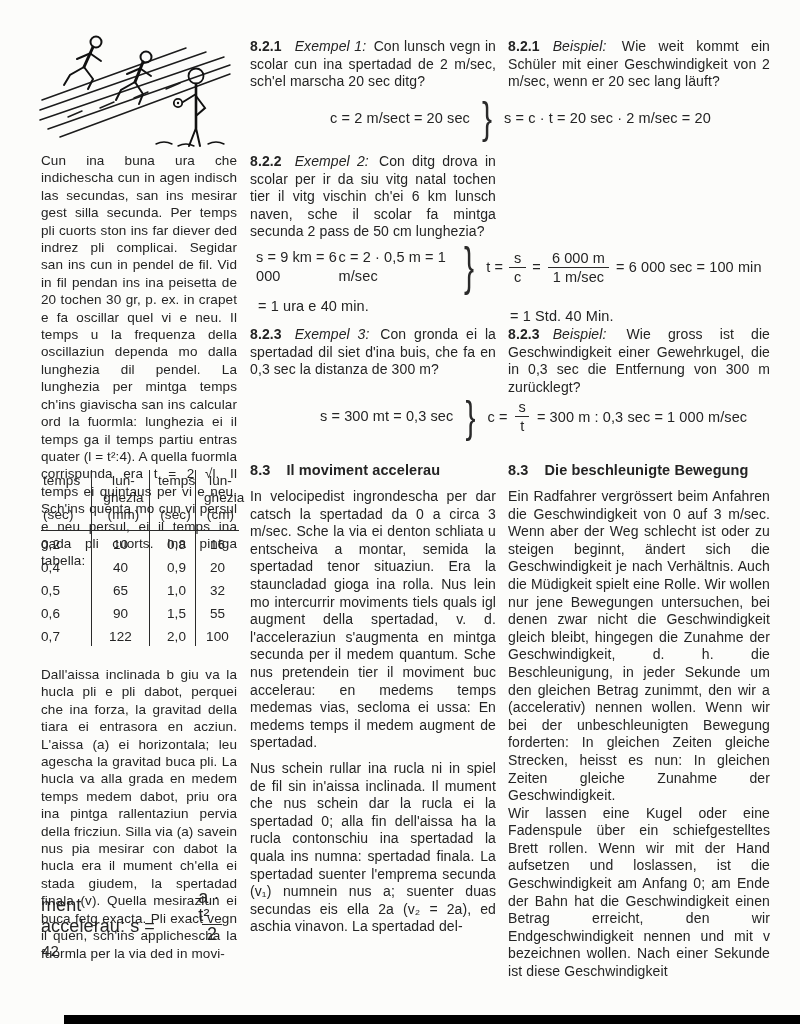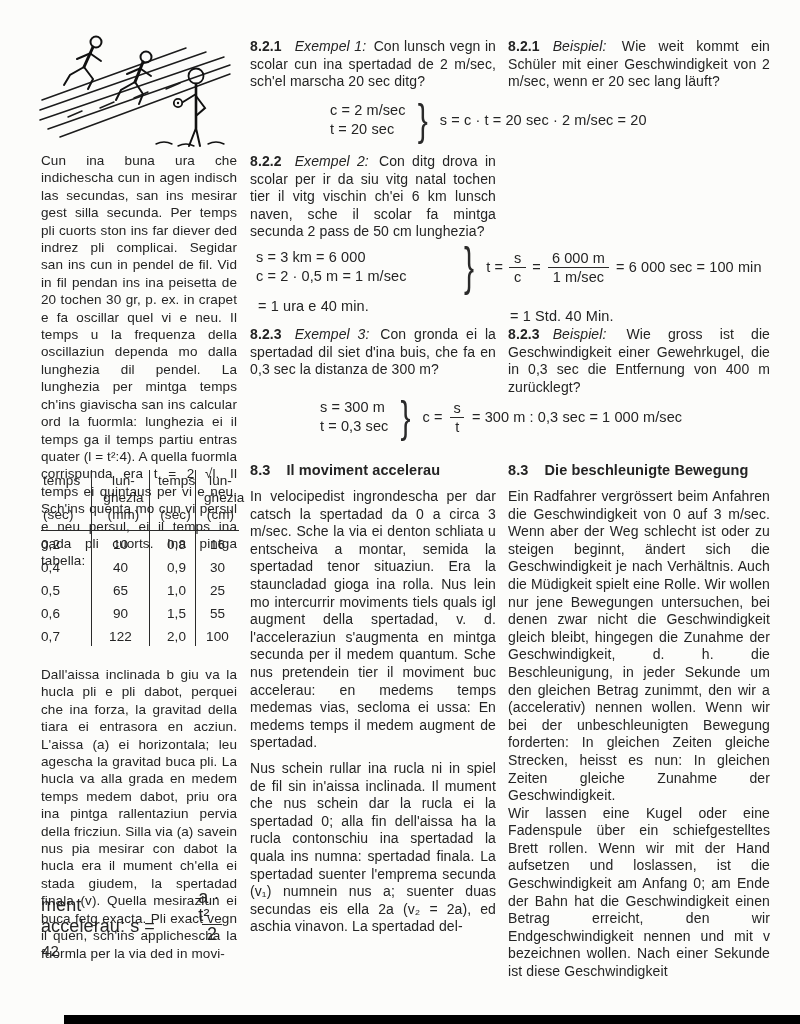--- a/index.html
+++ b/index.html
@@ -11,21 +11,21 @@
   .block{position:absolute;}
   p{margin:0;text-align:justify;}
   .body-text{font-size:14px;line-height:17.6px;}
   .left-text{font-size:13.5px;line-height:17.4px;}
   .snum{font-weight:bold;margin-right:13px;}
   .slbl{font-style:italic;margin-right:3px;}
   .h83{font-size:14.5px;font-weight:bold;}
   .h83 .snum{margin-right:16px;}
   
   .formula{position:absolute;display:flex;align-items:center;font-size:14.5px;color:#242424;}
-  .givens{display:flex;flex-direction:column;line-height:19px;}
+  .givens{display:flex;flex-direction:row;line-height:19px;}
   .brace{font-size:30px;font-weight:100;display:inline-block;transform:scaleY(1.45);margin:0 12px;color:#2a2a2a;}
   .brace2{transform:scaleY(1.7);}
   .frac{display:inline-flex;flex-direction:column;align-items:center;vertical-align:middle;margin:0 6px;line-height:18px;}
   .frac .fden{border-top:1.5px solid #2a2a2a;}
   .frac .fnum,.frac .fden{padding:0 5px;}
   .fnote{position:absolute;font-size:14.5px;}
   
   .ptable{
     position:absolute;display:grid;grid-template-columns:50px 58px 46px 44px;
     font-size:13.5px;line-height:17px;
@@ -100,25 +100,25 @@
       <div class="th hB bL pl8">lun-
 ghezia
 (cm)</div>
       <div class="td">0,2</div>
       <div class="td bL ctr">10</div>
       <div class="td bL pl8">0,8</div>
       <div class="td bL ctr">16</div>
       <div class="td">0,4</div>
       <div class="td bL ctr">40</div>
       <div class="td bL pl8">0,9</div>
-      <div class="td bL ctr">30</div>
+      <div class="td bL ctr">20</div>
       <div class="td">0,5</div>
       <div class="td bL ctr">65</div>
       <div class="td bL pl8">1,0</div>
-      <div class="td bL ctr">25</div>
+      <div class="td bL ctr">32</div>
       <div class="td">0,6</div>
       <div class="td bL ctr">90</div>
       <div class="td bL pl8">1,5</div>
       <div class="td bL ctr">55</div>
       <div class="td">0,7</div>
       <div class="td bL ctr">122</div>
       <div class="td bL pl8">2,0</div>
       <div class="td bL ctr">100</div>
     </div>
 
@@ -157,42 +157,42 @@
   <div class="block" style="left:250px;top:760px;width:246px">
     <p class="body-text">Nus schein rullar ina rucla ni in spiel de fil sin in'aissa inclinada. Il mument che nus schein dar la rucla ei la spertadad 0; alla fin dell'aissa ha la rucla contonschiu ina spertadad la quala ins numna: spertadad finala. La spertadad suenter l'emprema secunda (v₁) numnein nus a; suenter duas secundas eis ella 2a (v₂ = 2a), ed aschia vinavon. La spertadad del-</p>
   </div>
 
   <div class="block" style="left:508px;top:38px;width:262px">
     <p class="body-text"><span class="snum">8.2.1</span><span class="slbl">Beispiel:</span> <span>Wie weit kommt ein Schüler mit einer Geschwindigkeit von 2 m/sec, wenn er 20 sec lang läuft?</span></p>
   </div>
 
 
   <div class="block" style="left:508px;top:326px;width:262px">
-    <p class="body-text"><span class="snum">8.2.3</span><span class="slbl">Beispiel:</span> <span>Wie gross ist die Geschwindigkeit einer Gewehrkugel, die in 0,3 sec die Entfernung von 400 m zurücklegt?</span></p>
+    <p class="body-text"><span class="snum">8.2.3</span><span class="slbl">Beispiel:</span> <span>Wie gross ist die Geschwindigkeit einer Gewehrkugel, die in 0,3 sec die Entfernung von 300 m zurücklegt?</span></p>
   </div>
 
   <p class="h83 block" style="left:508px;top:462px;width:262px"><span class="snum">8.3</span><span>Die beschleunigte Bewegung</span></p>
 
   <div class="block" style="left:508px;top:488px;width:262px">
     <p class="body-text">Ein Radfahrer vergrössert beim Anfahren die Geschwindigkeit von 0 auf 3 m/sec. Wenn aber der Weg schlecht ist oder zu steigen beginnt, ändert sich die Geschwindigkeit je nach Verhältnis. Auch die Müdigkeit spielt eine Rolle. Wir wollen nur jene Bewegungen untersuchen, bei denen zwar nicht die Geschwindigkeit gleich bleibt, hingegen die Zunahme der Geschwindigkeit, d. h. die Beschleunigung, in jeder Sekunde um den gleichen Betrag zunimmt, den wir a (accelerativ) nennen wollen. Wenn wir bei der unbeschleunigten Bewegung forderten: In gleichen Zeiten gleiche Strecken, heisst es nun: In gleichen Zeiten gleiche Zunahme der Geschwindigkeit.</p>
     <p class="body-text">Wir lassen eine Kugel oder eine Fadenspule über ein schiefgestelltes Brett rollen. Wenn wir mit der Hand aufsetzen und loslassen, ist die Geschwindigkeit am Anfang 0; am Ende der Bahn hat die Geschwindigkeit einen Betrag erreicht, den wir Endgeschwindigkeit nennen und mit v bezeichnen wollen. Nach einer Sekunde ist diese Geschwindigkeit</p>
   </div>
 
   <div class="formula" style="left:250px;top:101px;width:520px">
     <span class="givens" style="margin-left:80px">
       <span>c = 2 m/sec</span>
       <span>t = 20 sec</span>
     </span>
     <span class="brace">}</span>
     <span>s = c · t = 20 sec · 2 m/sec = 20</span>
   </div>
 
   <div class="formula" style="left:250px;top:248px;width:520px">
     <span class="givens" style="width:196px;margin-left:6px">
-      <span>s = 3 km = 6 000</span>
+      <span>s = 9 km = 6 000</span>
       <span>c = 2 · 0,5 m = 1 m/sec</span>
     </span>
     <span class="brace brace2">}</span>
     <span>t =</span>
     <span class="frac">
       <span class="fnum">s</span>
       <span class="fden">c</span>
     </span>
     <span>=</span>
     <span class="frac">

